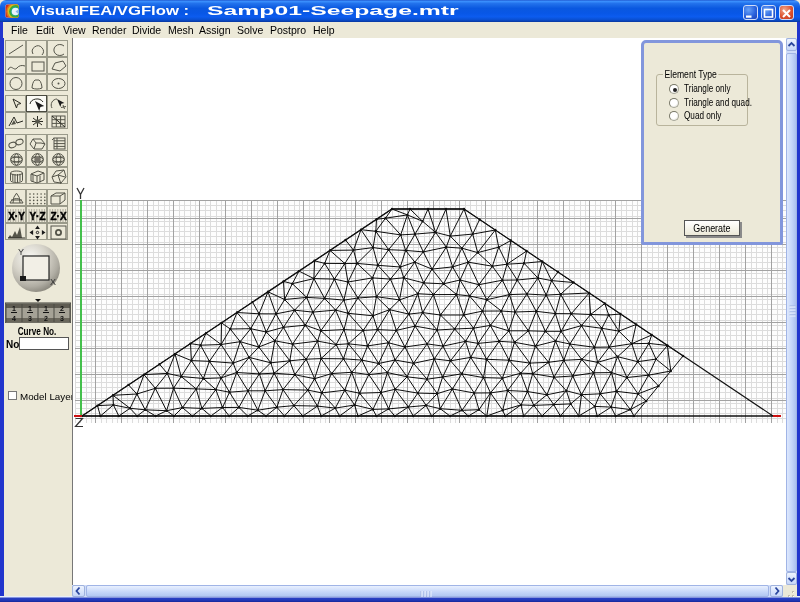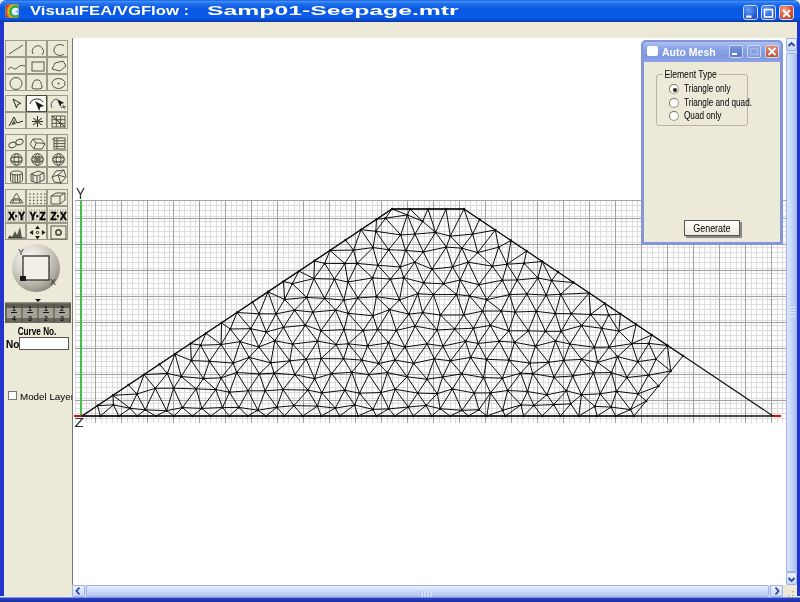--- a/index.html
+++ b/index.html
@@ -85,20 +85,32 @@
       <span class="t2">Samp01-Seepage.mtr</span>
   <div class="tb" id="bmin"><svg width="13" height="13" viewBox="0 0 13 13">
           <rect x="2" y="8.5" width="5.5" height="2.2" fill="#fff"></rect>
         </svg></div>
   <div class="tb" id="bmax"><svg width="13" height="13" viewBox="0 0 13 13">
           <rect x="2.5" y="2.5" width="8" height="7.5" fill="none" stroke="#fff" stroke-width="1.6"></rect>
         </svg></div>
   <div class="tb" id="bclose"><svg width="13" height="13" viewBox="0 0 13 13">
           <path d="M3 3L10 10M10 3L3 10" stroke="#fff" stroke-width="2"></path>
         </svg></div>
+ </div>
+ <div id="menu">
+  <span style="left:8px">File</span>
+      <span style="left:33px">Edit</span>
+      <span style="left:60px">View</span>
+  <span style="left:89px">Render</span>
+      <span style="left:129px">Divide</span>
+      <span style="left:165px">Mesh</span>
+  <span style="left:196px">Assign</span>
+      <span style="left:234px">Solve</span>
+      <span style="left:267px">Postpro</span>
+  <span style="left:310px">Help</span>
  </div>
  <div id="tool">
       <div class="ic" style="left:1px;top:2px;">
         <svg width="21" height="17" viewBox="0 0 21 17">
           <path d="M3 13L17 4" stroke="#55554a" fill="none" stroke-width="1"></path>
         </svg>
       </div>
       <div class="ic" style="left:22px;top:2px;">
         <svg width="21" height="17" viewBox="0 0 21 17">
           <path d="M6 13a5.5 5.5 0 1 1 9 1" stroke="#55554a" fill="none" stroke-width="1"></path>
@@ -634,33 +646,20 @@
           <rect x="5" y="8" width="2" height="2"></rect>
           <rect x="9" y="4" width="2" height="2"></rect>
         </g>
         <g fill="#fffef4">
           <rect x="10" y="9" width="1" height="1"></rect>
           <rect x="6" y="9" width="1" height="1"></rect>
           <rect x="10" y="5" width="1" height="1"></rect>
         </g>
       </svg></div>
  <div id="dlg">
-  <div id="dlgtitle">
-        <div id="dlgicon"></div>
-        <span class="txt">Auto Mesh</span>
-   <div class="db" id="dmin"><svg width="12" height="11">
-            <rect x="2" y="7" width="5" height="2" fill="#fff"></rect>
-          </svg></div>
-   <div class="db" id="dmax"><svg width="12" height="11">
-            <rect x="2.5" y="2.5" width="7" height="6" fill="none" stroke="#a8b8e8" stroke-width="1.5"></rect>
-          </svg></div>
-   <div class="db" id="dclose"><svg width="12" height="11">
-            <path d="M2.5 2L9.5 9M9.5 2L2.5 9" stroke="#fff" stroke-width="1.8"></path>
-          </svg></div>
-  </div>
   <div class="grp" style="top:31px;height:52px">
         <span class="lbl">Element Type</span>
    <div class="radio sel" style="left:12px;top:9px"></div>
         <span class="rlbl" style="left:27px;top:7px">Triangle only</span>
    <div class="radio" style="left:12px;top:23px"></div>
         <span class="rlbl" style="left:27px;top:21px">Triangle and quad.</span>
    <div class="radio" style="left:12px;top:36px"></div>
         <span class="rlbl" style="left:27px;top:34px">Quad only</span>
   </div>
   <div id="gen"><span>Generate</span></div>

